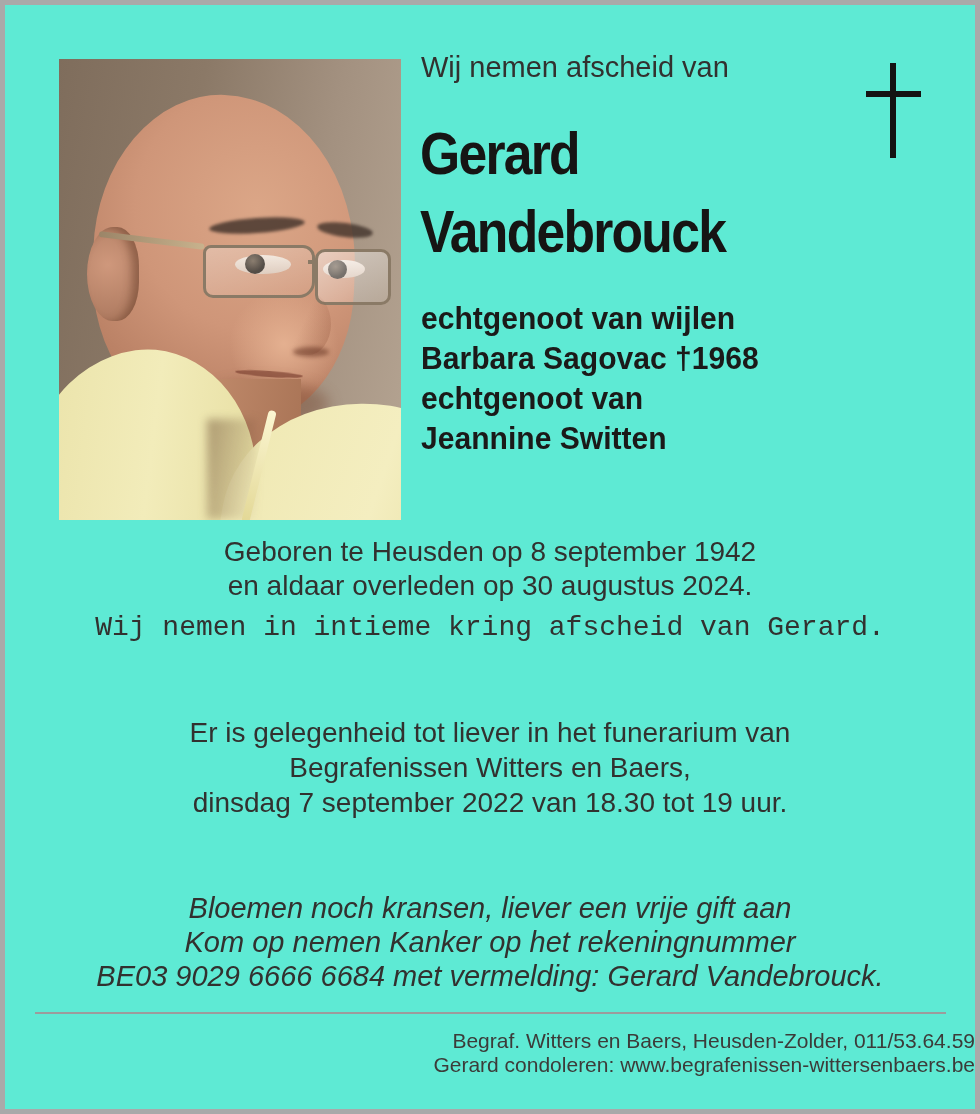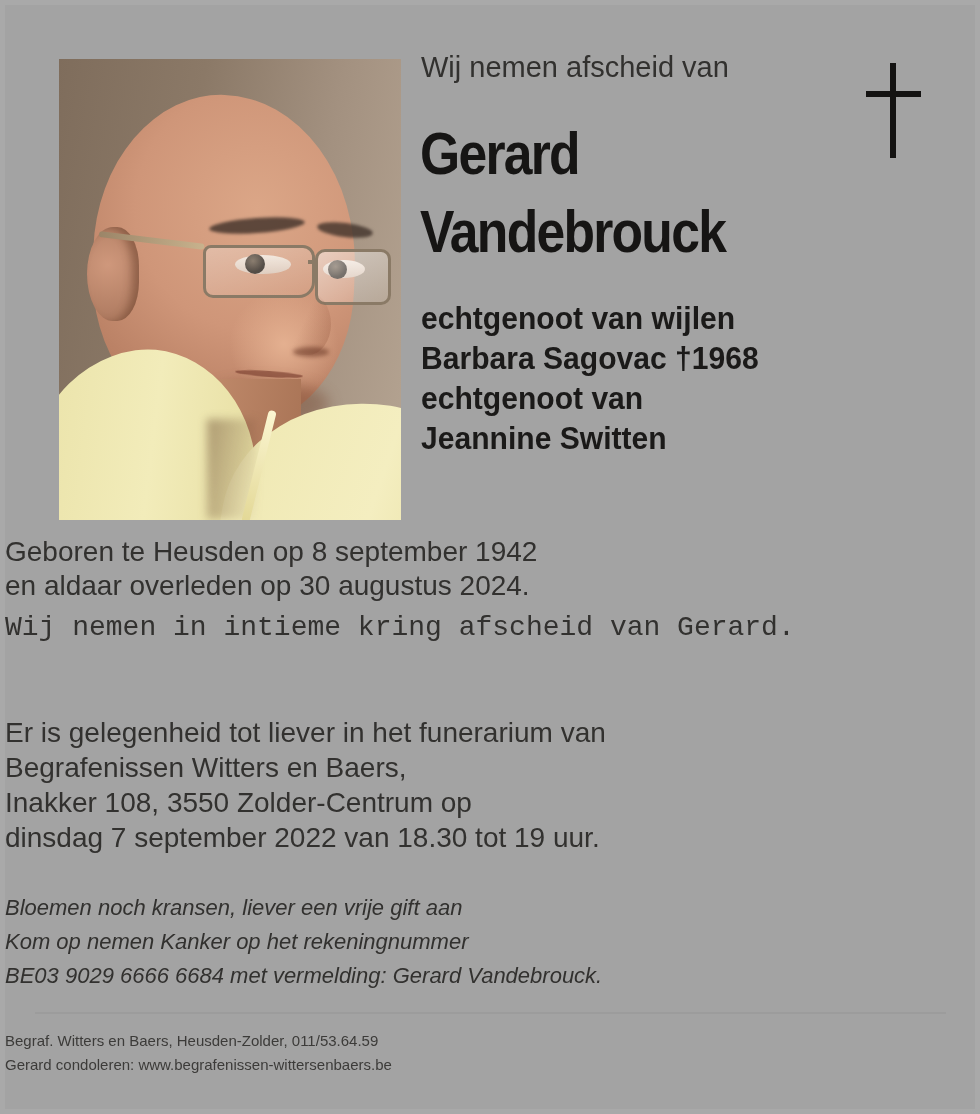--- a/index.html
+++ b/index.html
@@ -1,21 +1,21 @@
 <!DOCTYPE html>
 <html><head>
 <meta charset="utf-8">
 <style>
   html,body{margin:0;padding:0;background:#ffffff;}
   .card{
     position:relative;
     width:980px;height:1114px;
     box-sizing:border-box;
     border:5px solid #a9a9a9;
-    background:#a3a3a3;
+    background:#5eead4;
     font-family:"Liberation Sans","DejaVu Sans",sans-serif;
     overflow:hidden;
   }
   
   .photo{
     position:absolute;left:54px;top:54px;width:342px;height:461px;
     overflow:hidden;
     background:linear-gradient(100deg,#7f6d5c 0%,#8b7967 35%,#a39180 68%,#b5a492 100%);
   }
   .photo *{position:absolute;}
@@ -120,34 +120,34 @@
     font-size:31px;line-height:40px;font-weight:700;color:#1b1a19;
     transform:scaleX(.97);transform-origin:left top;
     white-space:nowrap;
   }
   
   .cross{position:absolute;left:0;top:0;}
   .cross .v{position:absolute;left:885px;top:58px;width:6px;height:95px;background:#141312;}
   .cross .h{position:absolute;left:861px;top:86px;width:55px;height:6px;background:#141312;}
   
   .centerblock{
-    position:absolute;left:0;width:100%;text-align:left;
+    position:absolute;left:0;width:100%;text-align:center;
     font-size:28px;color:#32312f;
   }
   .blk-birth{top:530px;line-height:34px;}
   .blk-farewell{top:606px;line-height:34px;font-family:Liberation Mono, monospace;}
   .blk-visit{top:710px;line-height:35px;}
-  .blk-donate{top:886px;line-height:34px;font-style:italic;font-size:22px;}
+  .blk-donate{top:886px;line-height:34px;font-style:italic;font-size:29px;}
   .separator{
     position:absolute;left:30px;top:1007px;width:911px;height:2px;
     background:#9c9c9c;
   }
   .footer{
-    position:absolute;left:0;top:1024px;width:100%;text-align:left;
-    font-size:15px;line-height:24px;color:#3c3b39;
+    position:absolute;left:0;top:1024px;width:100%;text-align:right;
+    font-size:21px;line-height:24px;color:#3c3b39;
   }
 </style>
 </head>
 <body>
 
 <div class="card">
 
   <div class="photo">
     <div class="ph-head"></div>
     <div class="ph-cheek"></div>
@@ -197,21 +197,20 @@
     <div>en aldaar overleden op 30 augustus 2024.</div>
   </div>
 
   <div class="centerblock blk-farewell">
     <div>Wij nemen in intieme kring afscheid van Gerard.</div>
   </div>
 
   <div class="centerblock blk-visit">
     <div>Er is gelegenheid tot liever in het funerarium van</div>
     <div>Begrafenissen Witters en Baers,</div>
-    <div>Inakker 108, 3550 Zolder-Centrum op</div>
     <div>dinsdag 7 september 2022 van 18.30 tot 19 uur.</div>
   </div>
 
   <div class="centerblock blk-donate">
     <div>Bloemen noch kransen, liever een vrije gift aan</div>
     <div>Kom op nemen Kanker op het rekeningnummer</div>
     <div>BE03 9029 6666 6684 met vermelding: Gerard Vandebrouck.</div>
   </div>
 
   <div class="separator"></div>

